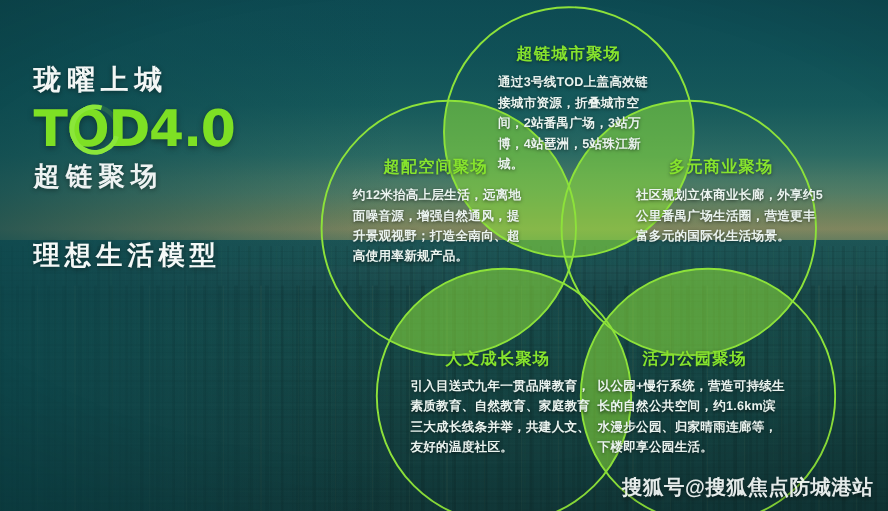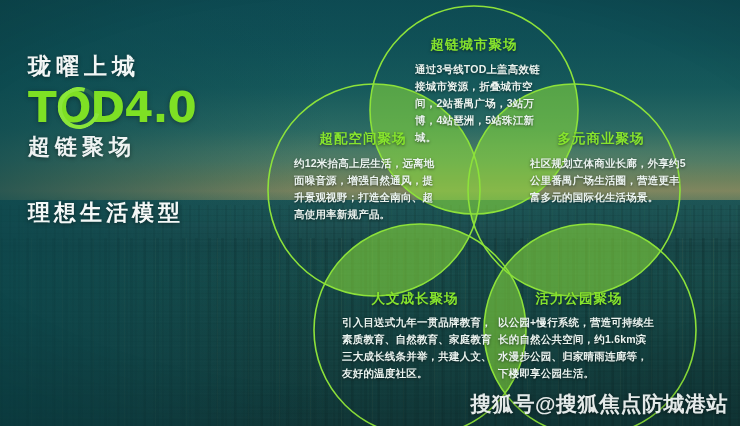--- a/index.html
+++ b/index.html
@@ -130,21 +130,21 @@
   #b-humanity .bubble-title{text-align:center;padding-left:6px;}
   #b-humanity .bubble-body{margin-top:6px;padding-left:10px;}
 
   #b-park{left:496px;top:290px;width:160px;}
   #b-park .bubble-title{text-align:center;padding-left:6px;}
   #b-park .bubble-body{margin-top:6px;padding-left:2px;}
 
   
   .watermark{
     position:absolute;right:12px;bottom:8px;
-    font-size:21px;font-weight:bold;color:#eef2f1;letter-spacing:.5px;
+    font-size:17px;font-weight:bold;color:#eef2f1;letter-spacing:.5px;
     text-shadow:0 1px 4px rgba(0,0,0,.6);
     opacity:.96;
   }
 </style>
 </head>
 <body>
 
 <div id="poster">
 
   <div class="bg-sky"></div>

